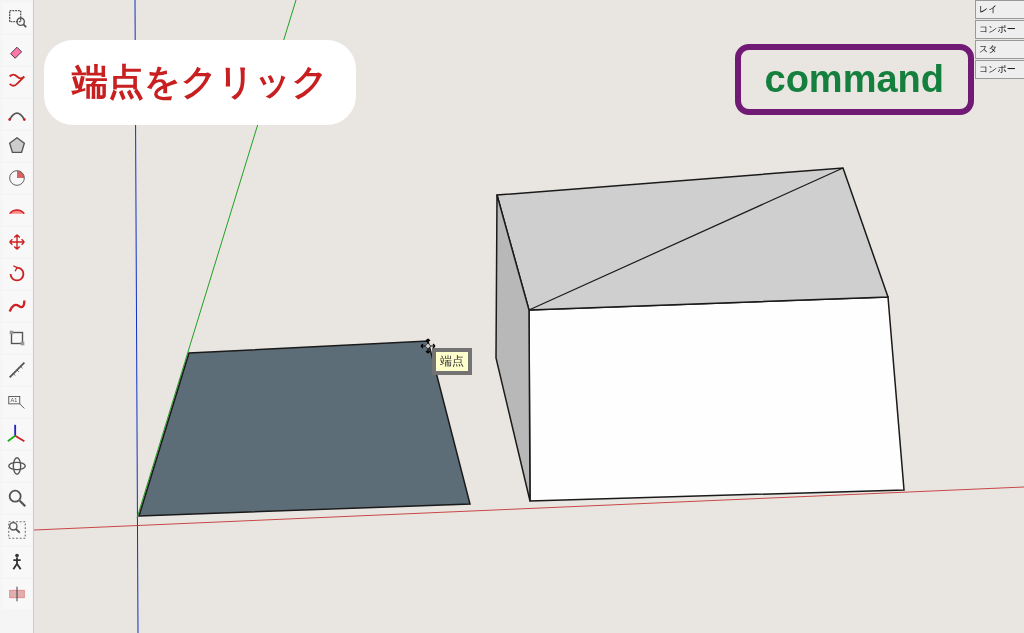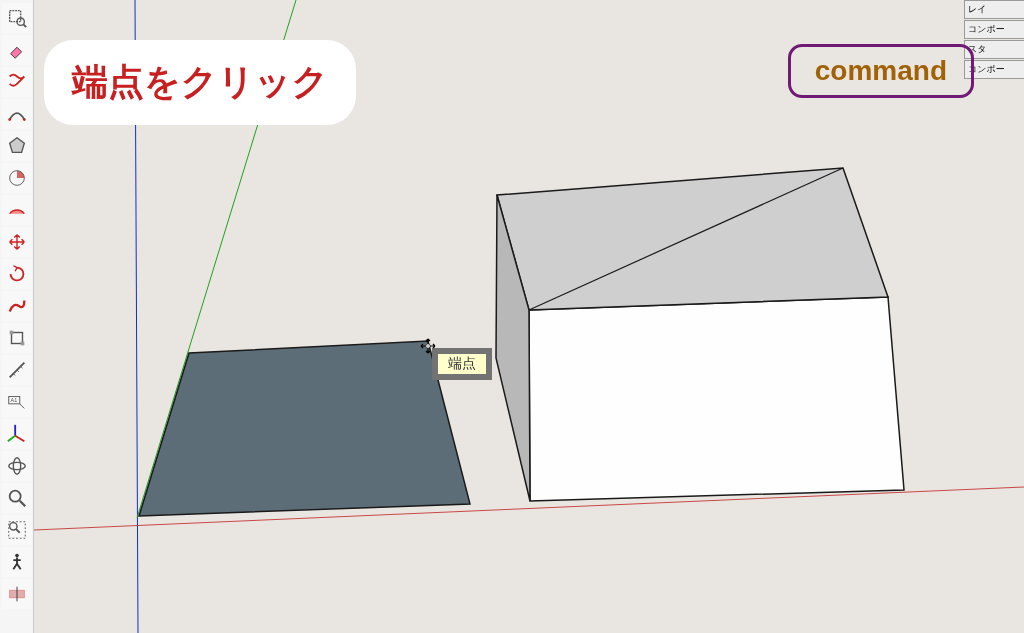--- a/index.html
+++ b/index.html
@@ -64,51 +64,51 @@
       padding: 18px 28px;
       font-size: 36px;
       font-weight: bold;
       color: #c82020;
       z-index: 20;
     }
     .command-label {
       position: absolute;
       right: 50px;
       top: 44px;
-      border: 3px solid #701a75;
+      border: 6px solid #701a75;
       border-radius: 14px;
       padding: 8px 24px;
-      font-size: 28px;
+      font-size: 38px;
       font-weight: bold;
-      color: #a16207;
+      color: #15803d;
       z-index: 20;
     }
     .tooltip {
       position: absolute;
       left: 432px;
       top: 348px;
       background: #ffffcc;
-      border: 6px solid #737373;
-      padding: 1px 10px;
-      font-size: 14px;
+      border: 4px solid #737373;
+      padding: 1px 4px;
+      font-size: 12px;
       color: #333;
       z-index: 15;
     }
     .cursor-icon {
       position: absolute;
       left: 420px;
       top: 338px;
       z-index: 16;
       font-size: 14px;
     }
     .panel-tabs {
       position: absolute;
       right: 0;
       top: 0;
-      width: 60px;
+      width: 49px;
       z-index: 15;
     }
     .panel-tab {
       background: #eee;
       border: 1px solid #999;
       border-right: none;
       font-size: 9px;
       padding: 2px 3px;
       margin-bottom: 1px;
       text-align: left;

